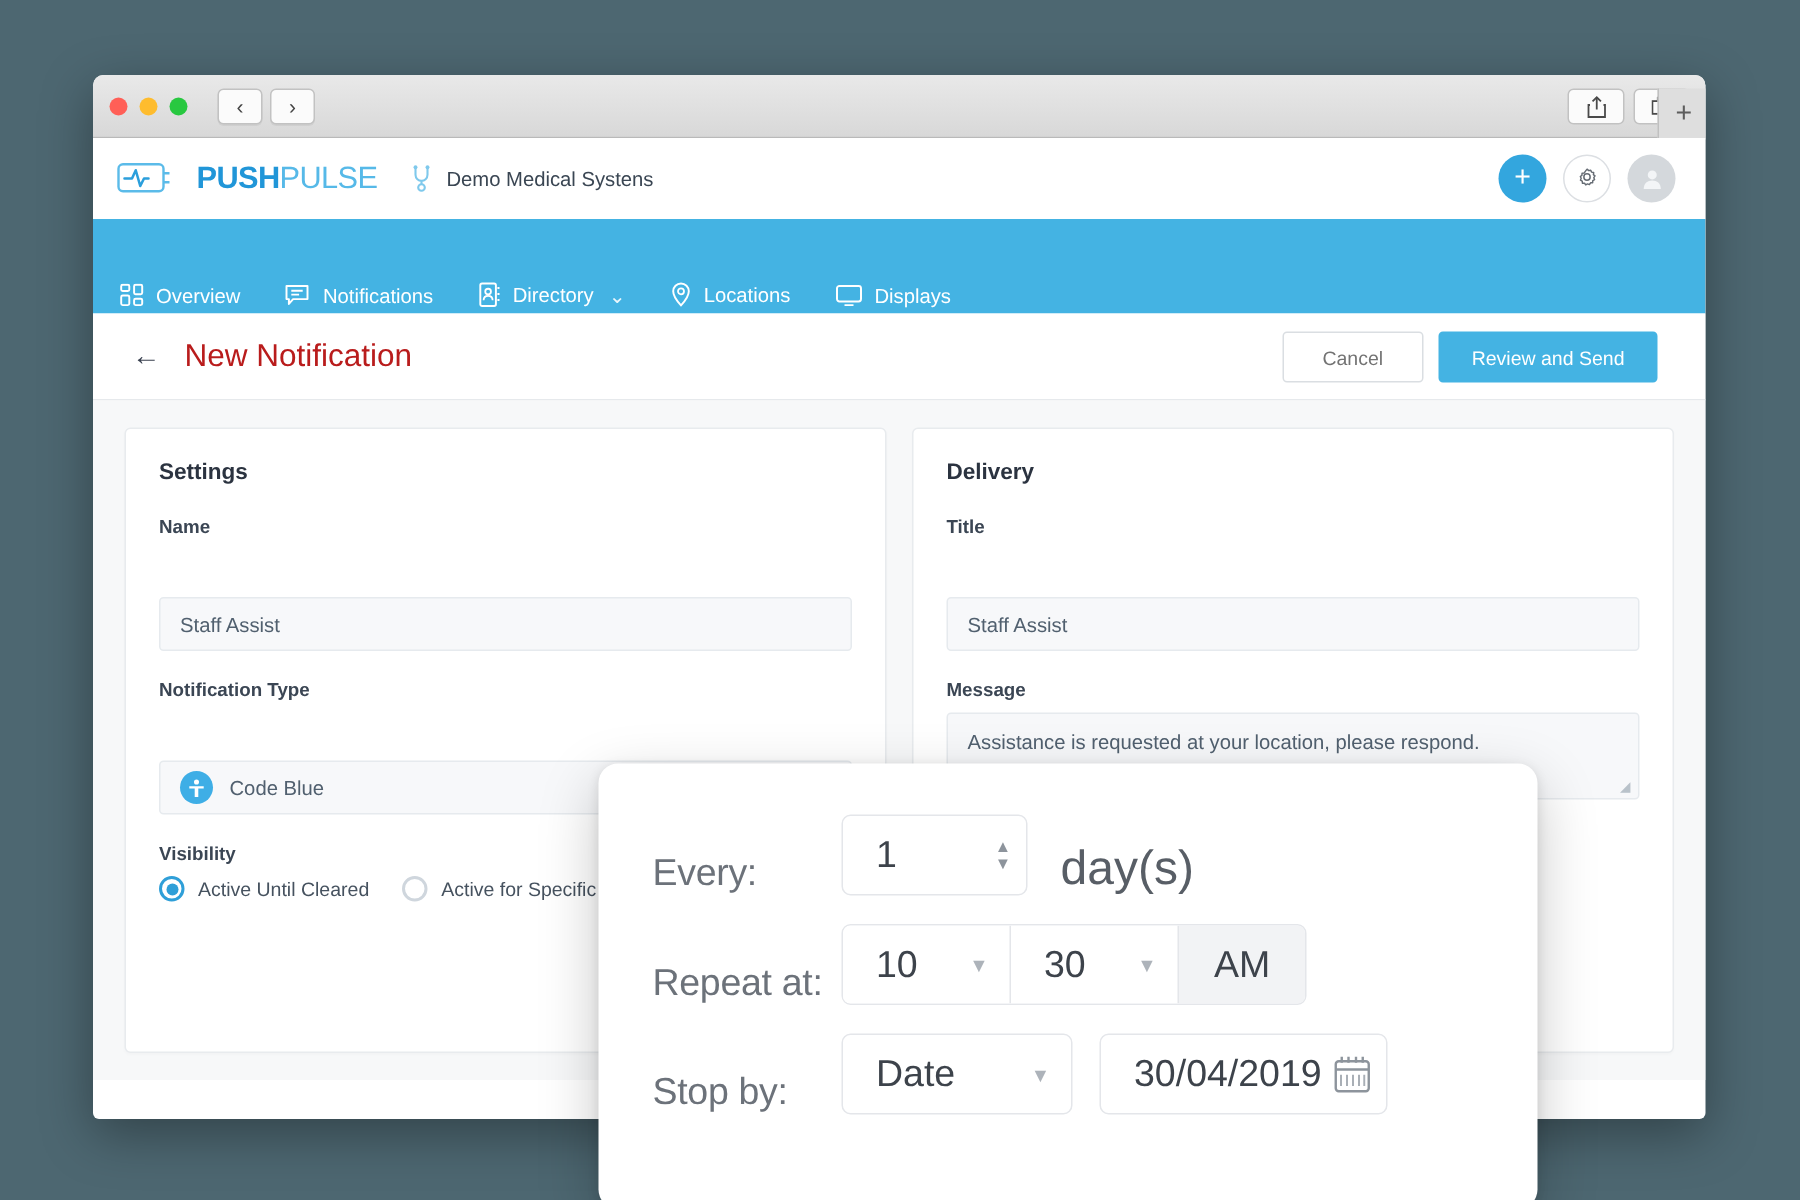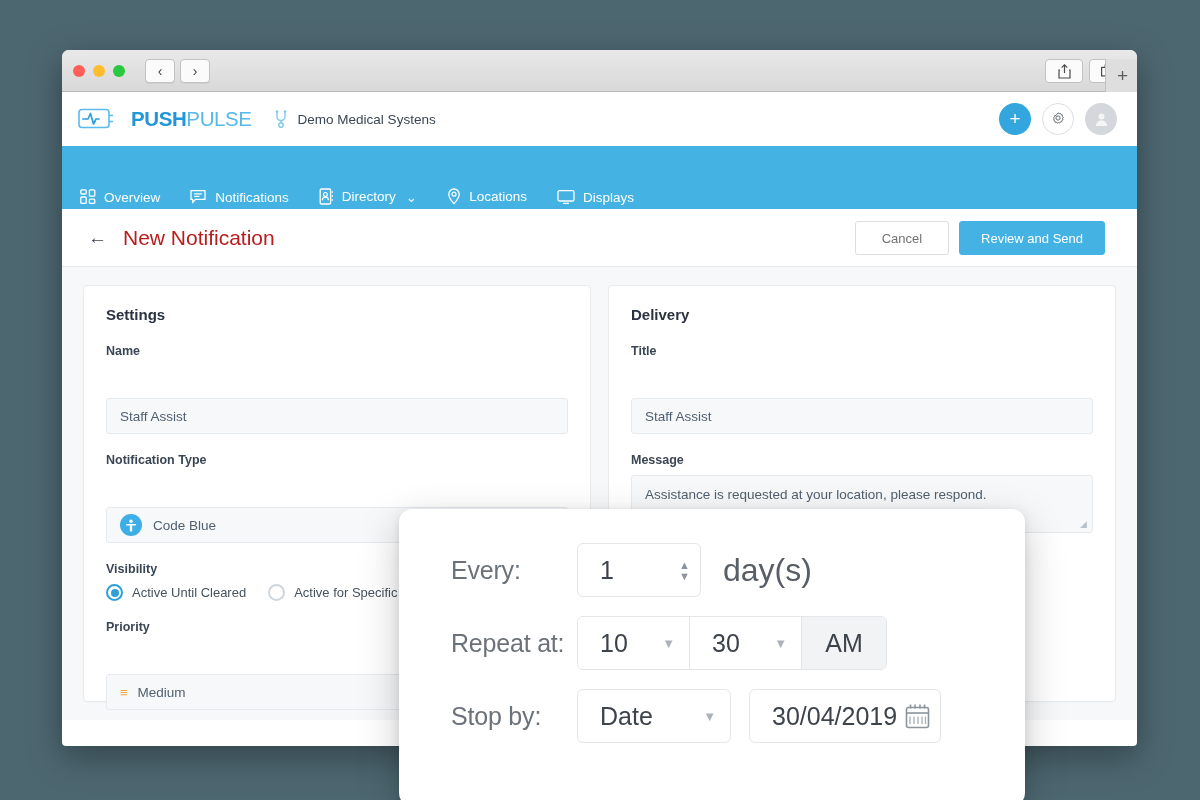--- a/index.html
+++ b/index.html
@@ -252,23 +252,22 @@
   .overlay {
     position: absolute;
     left: 399px; top: 509px;
     width: 626px; height: 297px;
     background: #ffffff;
     border-radius: 13px;
     box-shadow: 0 14px 40px rgba(0,0,0,0.22), 0 2px 8px rgba(0,0,0,0.10);
     padding: 34px 36px;
   }
   .ov-row {
-    display: flex; align-items: center;
+    display: flex; align-items: flex-end;
     margin-bottom: 19px;
-    margin-left: 16px;
   }
   .ov-label {
     width: 126px;
     font-size: 25px; color: #6c727a; font-weight: 400;
     letter-spacing: -0.2px;
   }
   .ov-field {
     border: 1px solid #e4e6ea;
     border-radius: 6px;
     background: #fff;
@@ -464,28 +463,20 @@
             <span class="radio checked"></span>
             <span class="radio-label">Active Until Cleared</span>
           </div>
           <div class="radio-item">
             <span class="radio"></span>
             <span class="radio-label">Active for Specific Dur</span>
           </div>
         </div>
       </div>
 
-      <div class="field-group">
-        <div class="field-label">Priority</div>
-        <div class="input-box select-box">
-          <span class="prio-icon">≡</span>
-          <span>Medium</span>
-          <span class="select-caret">⌄</span>
-        </div>
-      </div>
     </div>
 
     <div class="card">
       <div class="card-title">Delivery</div>
 
 
       <div class="field-group">
         <div class="field-label">Title</div>
         <div class="input-box">Staff Assist</div>
       </div>

